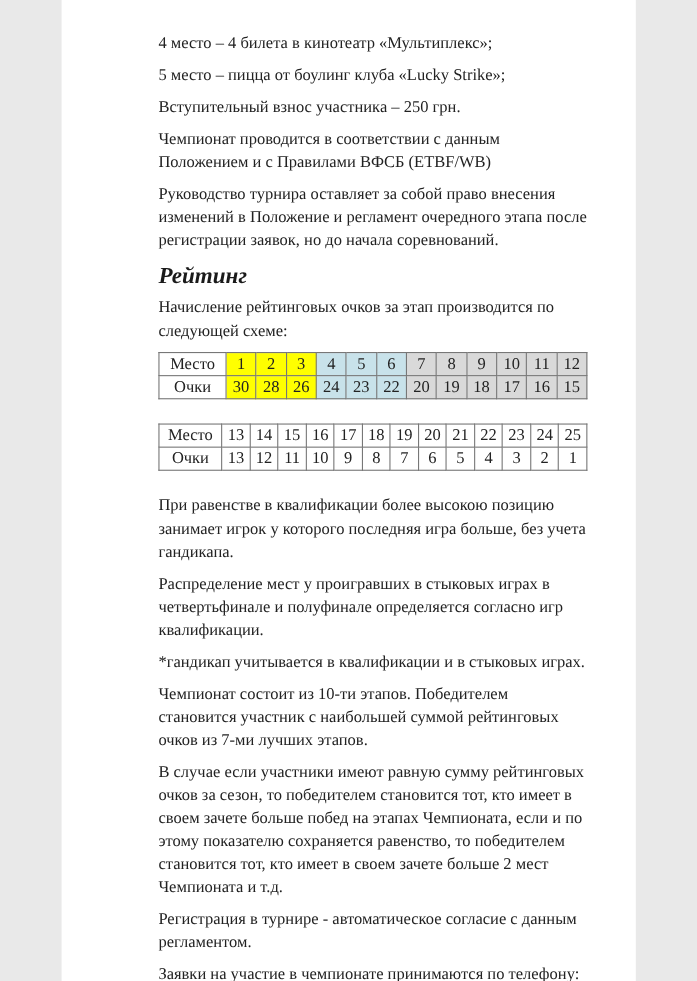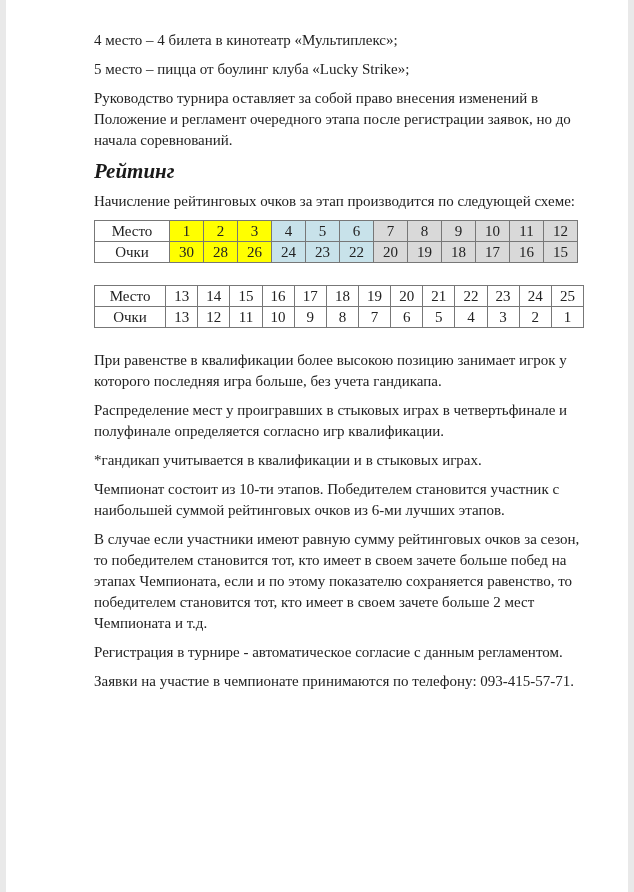--- a/index.html
+++ b/index.html
@@ -1,21 +1,21 @@
 <!DOCTYPE html>
 <html style="--cell-yellow: #ffff00; --cell-blue: #c8e2ea; --cell-gray: #d9d9d9; --table-border: #777777; --text: #222222; --page-background: #ffffff;"><head>
 <meta charset="utf-8">
 <style>
   html, body {
     margin: 0;
     padding: 0;
     background: #e9e9e9;
   }
   .page {
-    width: 622px;
+    width: 522px;
     height: 892px;
     margin: 0 auto;
     background: var(--page-background, #ffffff);
     box-sizing: border-box;
     padding: 30px 44px 0 88px;
     font-family: "Liberation Serif", "DejaVu Serif", serif;
     font-size: 15px;
     line-height: 21px;
     color: var(--text, #222222);
     overflow: hidden;
@@ -56,20 +56,22 @@
   .g-gray   { background: var(--cell-gray, #d9d9d9); }
   .g-plain  { background: var(--page-background, #ffffff); }
 </style>
 </head>
 <body>
 
 <div class="page">
 
   <p class="para">4 место – 4 билета в кинотеатр «Мультиплекс»;</p>
   <p class="para">5 место – пицца от боулинг клуба «Lucky Strike»;</p>
+  <p class="para">Вступительный взнос участника – 250 грн.</p>
+  <p class="para">Чемпионат проводится в соответствии с данным Положением и с Правилами ВФСБ (ETBF/WB)</p>
   <p class="para">Руководство турнира оставляет за собой право внесения изменений в Положение и регламент очередного этапа после регистрации заявок, но до начала соревнований.</p>
 
   <h1 class="heading">Рейтинг</h1>
 
   <p class="para">Начисление рейтинговых очков за этап производится по следующей схеме:</p>
 
   <table class="rating-table">
     <tbody>
         <tr>
           <td class="label-cell">Место</td>
@@ -137,18 +139,18 @@
           <td class="num-cell g-plain">3</td>
           <td class="num-cell g-plain">2</td>
           <td class="num-cell g-plain">1</td>
         </tr>
       </tbody>
   </table>
 
   <p class="para">При равенстве в квалификации более высокою позицию занимает игрок у которого последняя игра больше, без учета гандикапа.</p>
   <p class="para">Распределение мест у проигравших в стыковых играх в четвертьфинале и полуфинале определяется согласно игр квалификации.</p>
   <p class="para">*гандикап учитывается в квалификации и в стыковых играх.</p>
-  <p class="para">Чемпионат состоит из 10-ти этапов. Победителем становится участник с наибольшей суммой рейтинговых очков из 6-ми лучших этапов.</p>
+  <p class="para">Чемпионат состоит из 10-ти этапов. Победителем становится участник с наибольшей суммой рейтинговых очков из 7-ми лучших этапов.</p>
   <p class="para">В случае если участники имеют равную сумму рейтинговых очков за сезон, то победителем становится тот, кто имеет в своем зачете больше побед на этапах Чемпионата, если и по этому показателю сохраняется равенство, то победителем становится тот, кто имеет в своем зачете больше 2 мест Чемпионата и т.д.</p>
   <p class="para">Регистрация в турнире - автоматическое согласие с данным регламентом.</p>
   <p class="para">Заявки на участие в чемпионате принимаются по телефону:  093-415-57-71.</p>
 
 </div>
 
 </body></html>

